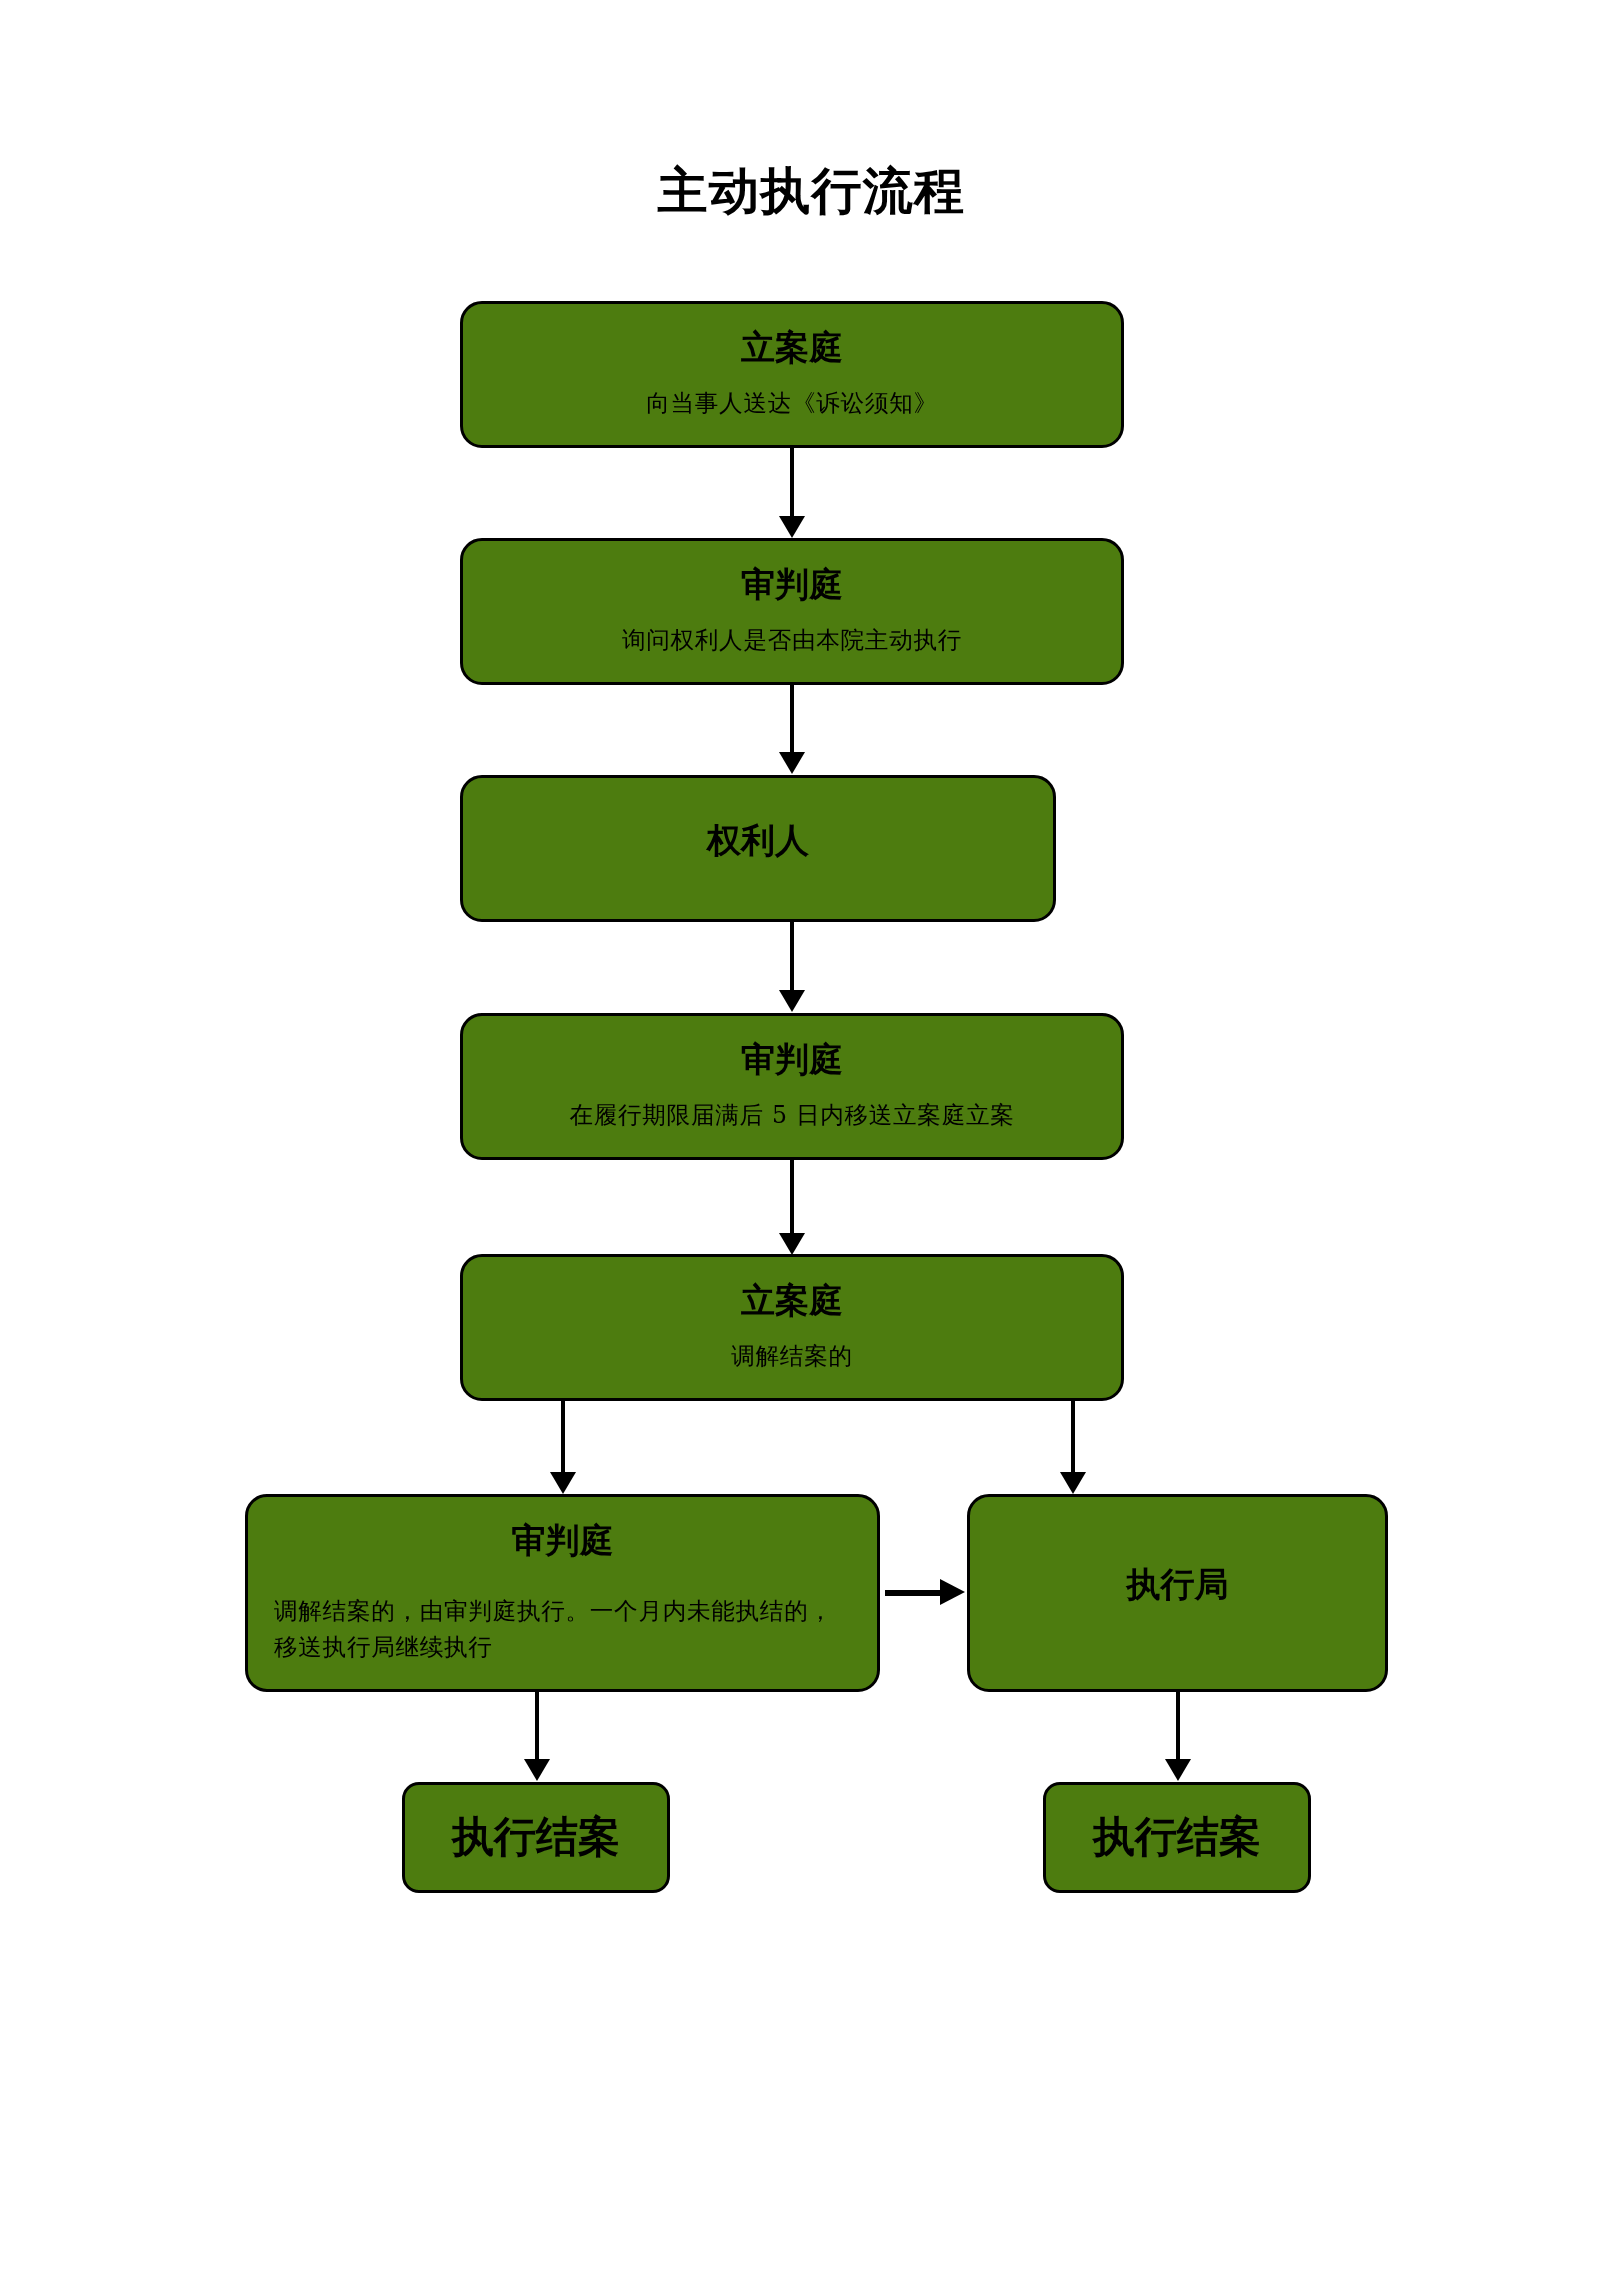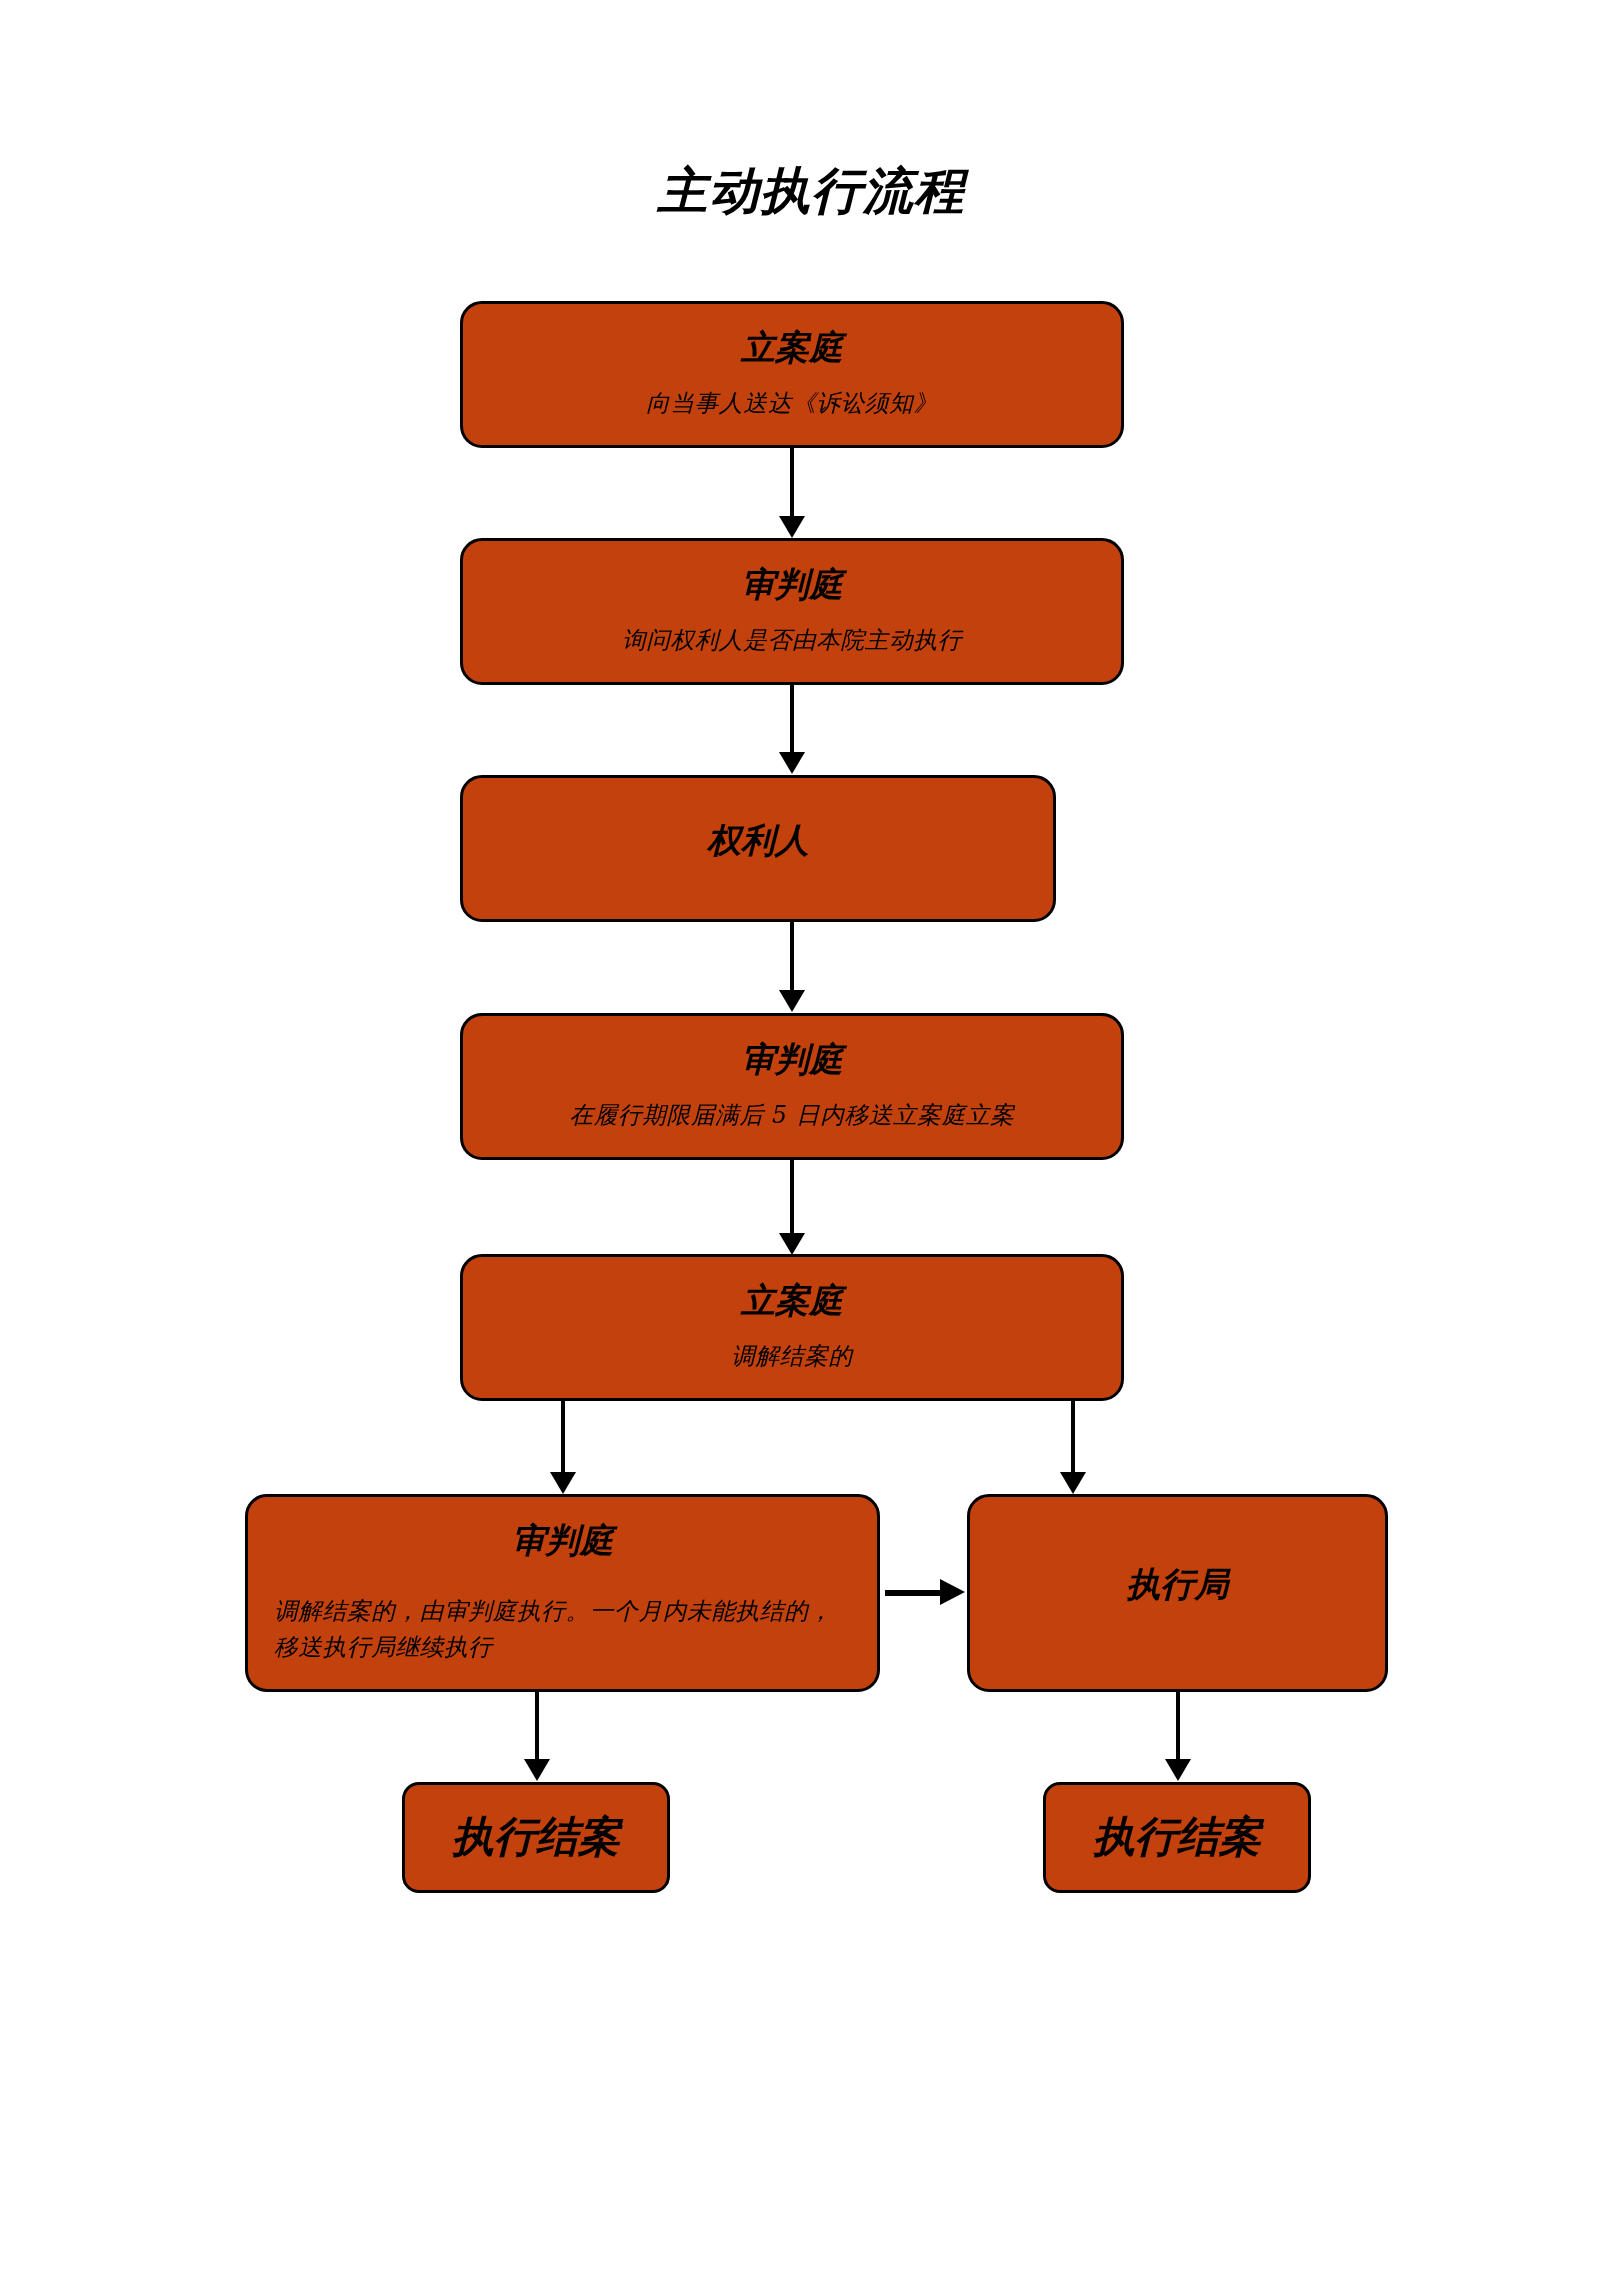--- a/index.html
+++ b/index.html
@@ -11,40 +11,39 @@
     width: 1623px;
     height: 2295px;
     font-family: "Liberation Sans", "DejaVu Sans", sans-serif;
     color: #000000;
     position: relative;
     overflow: hidden;
   }
   #chart-root {
     position: absolute;
     inset: 0;
-    font-style: italic;
   }
   .page-title {
     position: absolute;
     left: 0;
     right: 0;
     top: 164px;
     text-align: center;
     font-size: 50px;
     font-weight: 700;
     letter-spacing: 1.3px;
     line-height: 1.1;
     font-family: "Liberation Sans", "DejaVu Sans", sans-serif;
   }
   .node {
     position: absolute;
     box-sizing: border-box;
     border: 3.3px solid #000000;
     border-radius: 22px;
-    background: #c2410c;
+    background: #4d7c0f;
     display: flex;
     flex-direction: column;
     align-items: center;
     justify-content: center;
     text-align: center;
   }
   .node .node-title {
     font-size: 34px;
     font-weight: 700;
     line-height: 1.2;

